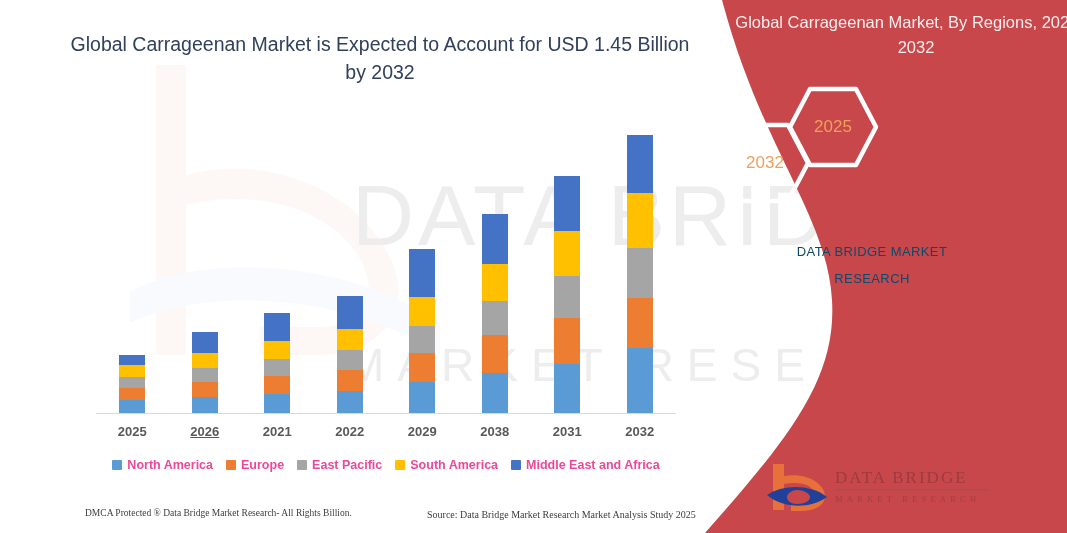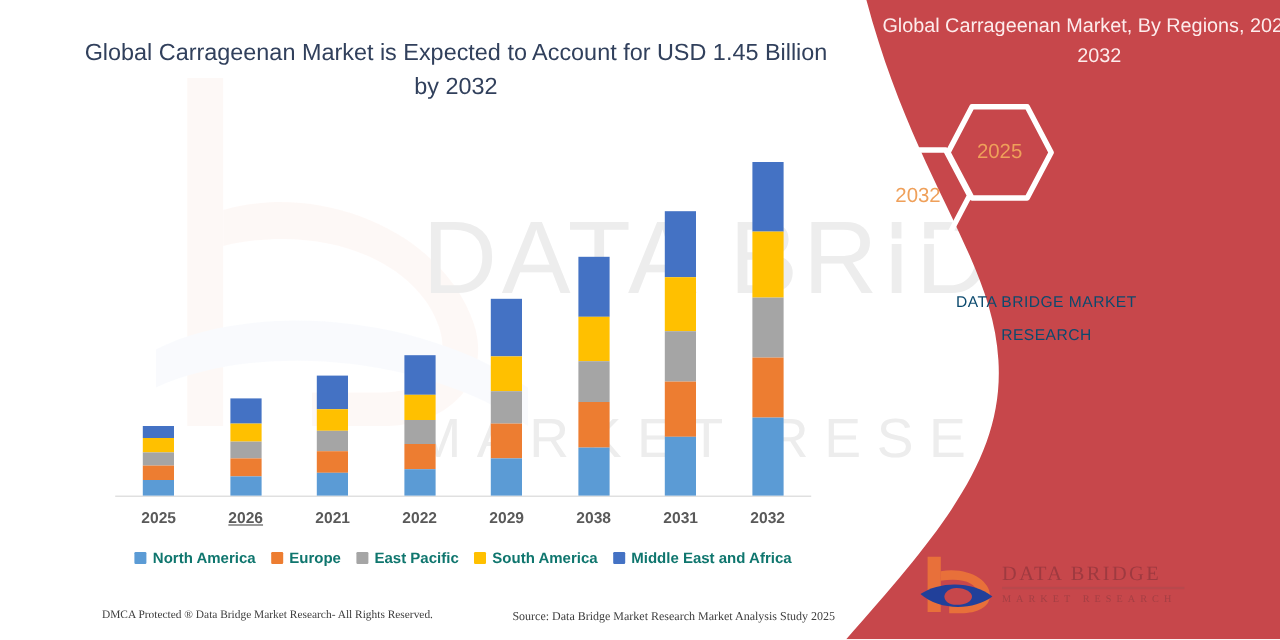--- a/index.html
+++ b/index.html
@@ -32,21 +32,21 @@
 
   .xaxis{position:absolute;left:96px;top:424px;width:580px;height:20px;}
   .xtick{position:absolute;top:0;width:60px;margin-left:-30px;text-align:center;
          font-size:13px;font-weight:bold;color:#595959;}
 
   
   .legend{position:absolute;left:96px;top:455px;width:580px;height:20px;
           display:flex;justify-content:center;align-items:center;gap:13px;white-space:nowrap;}
   .lg-item{display:flex;align-items:center;gap:5px;}
   .lg-sw{width:10px;height:10px;display:block;border-radius:1px;}
-  .lg-tx{font-size:12.5px;font-weight:bold;color:#0f766e;}
+  .lg-tx{font-size:12.5px;font-weight:bold;color:#ec4899;}
 
   
   .footer{position:absolute;top:508px;left:0;width:700px;height:16px;}
   .f-left{position:absolute;left:85px;top:0;font-family:"Liberation Serif",serif;font-size:9.5px;color:#3d3d3d;white-space:nowrap;}
   .f-right{position:absolute;left:427px;top:1px;font-family:"Liberation Serif",serif;font-size:10px;color:#3d3d3d;white-space:nowrap;}
 
   
   .panel{position:absolute;right:0;top:0;width:400px;height:533px;}
   .panel svg{position:absolute;inset:0;width:400px;height:533px;}
   .panel-inner{position:absolute;inset:0;}
@@ -175,21 +175,21 @@
         <span class="lg-sw" style="background: rgb(255, 192, 0);"></span>
         <span class="lg-tx">South America</span>
       </div>
       <div class="lg-item">
         <span class="lg-sw" style="background: rgb(68, 114, 196);"></span>
         <span class="lg-tx">Middle East and Africa</span>
       </div>
     </div>
 
   <div class="footer">
-    <div class="f-left">DMCA Protected ® Data Bridge Market Research-  All Rights Reserved.</div>
+    <div class="f-left">DMCA Protected ® Data Bridge Market Research-  All Rights Billion.</div>
     <div class="f-right">Source: Data Bridge Market Research  Market Analysis Study 2025</div>
   </div>
 
   <div class="panel">
     <svg viewBox="0 0 400 533" preserveAspectRatio="none" xmlns="http://www.w3.org/2000/svg">
       <path d="M55 0 L400 0 L400 533 L38 533 C120 440 170 380 165 300 C160 215 95 150 55 0 Z" fill="#C7474B"></path>
     </svg>
     <div class="panel-inner">
       <div class="panel-title">Global Carrageenan Market, By Regions, 2025 to 2032</div>
 

